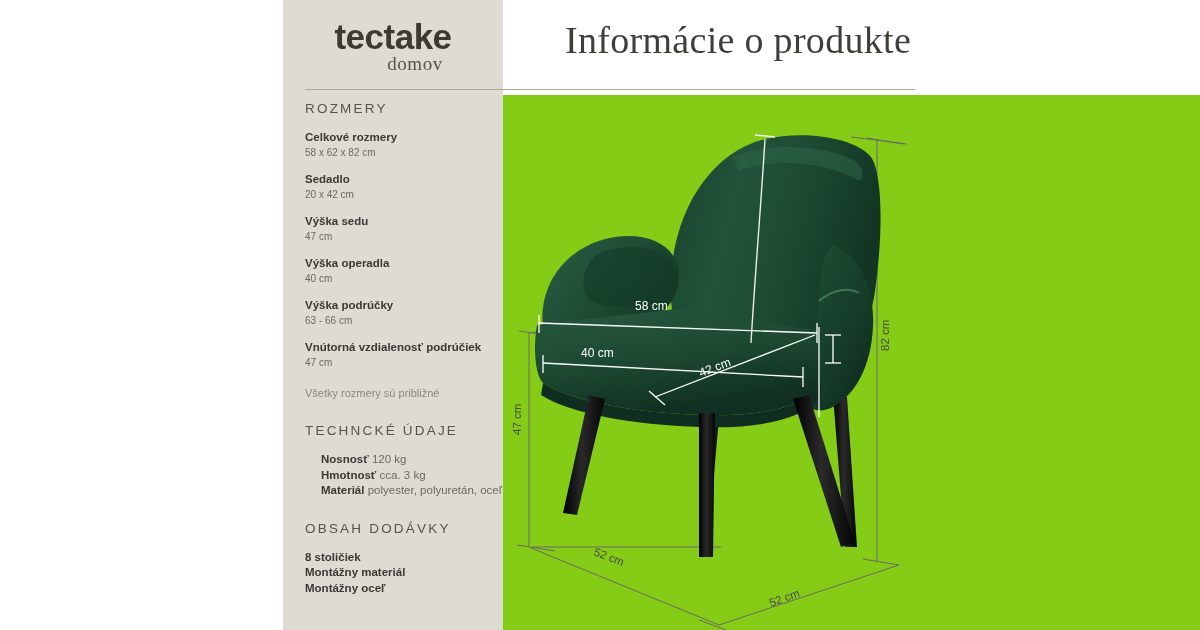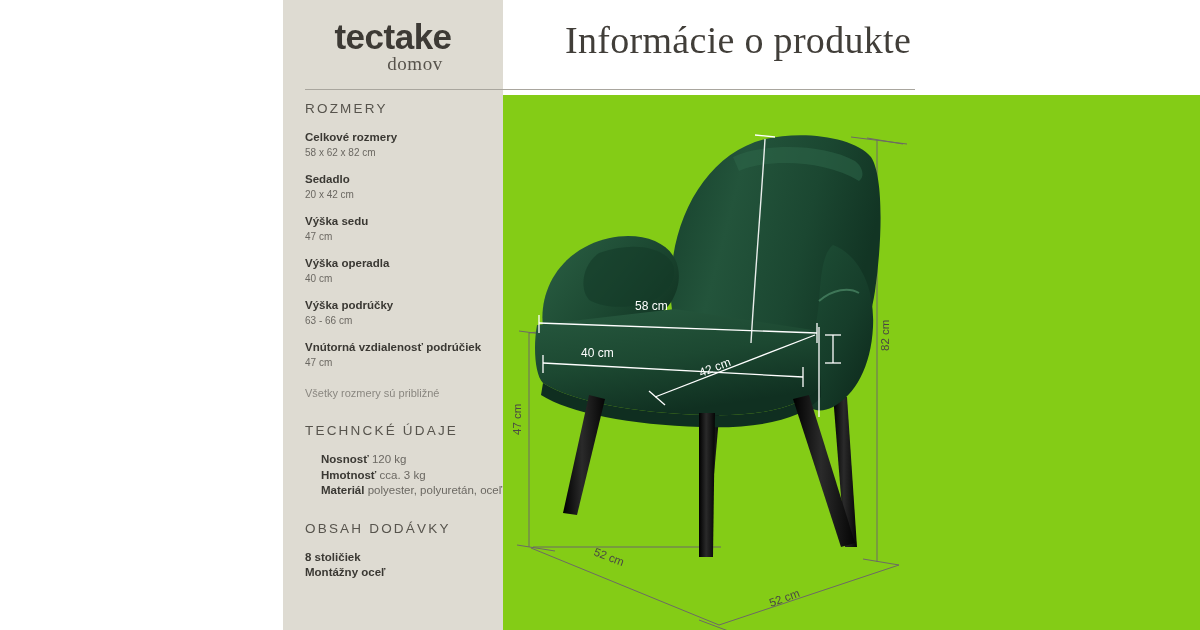--- a/index.html
+++ b/index.html
@@ -146,20 +146,21 @@
     </div>
     <div class="kv">
       <b>Materiál</b>
       <span>polyester, polyuretán, oceľ</span>
     </div>
 
     <div class="gap-lg"></div>
     <div class="sec-head">OBSAH DODÁVKY</div>
 
     <div class="list-line">8 stoličiek</div>
+    <div class="list-line">Montážny materiál</div>
     <div class="list-line">Montážny oceľ</div>
   </div>
 
   <div class="stage">
     <svg width="697" height="535" viewBox="0 0 697 535">
       <defs>
         <linearGradient id="gBack" x1="0" y1="0" x2="1" y2="0.3">
           <stop offset="0%" stop-color="#16402c"></stop>
           <stop offset="35%" stop-color="#23543b"></stop>
           <stop offset="70%" stop-color="#1b4731"></stop>

